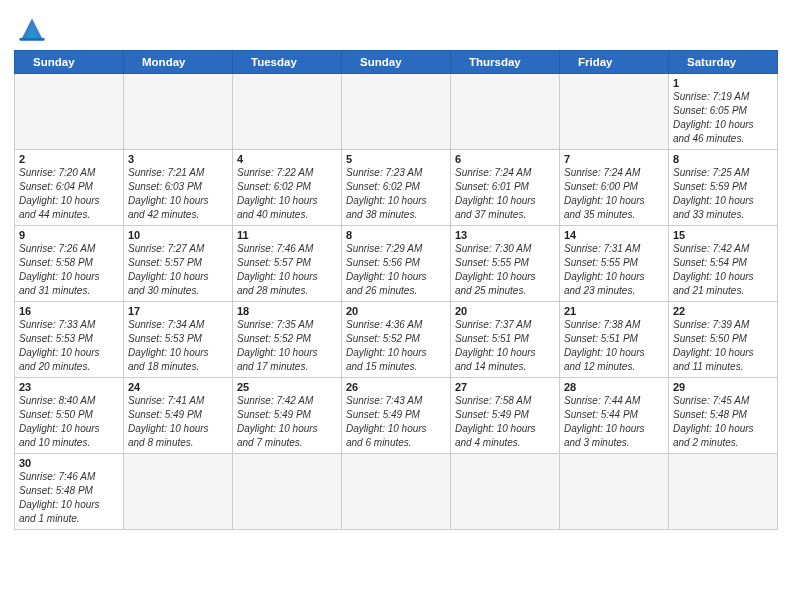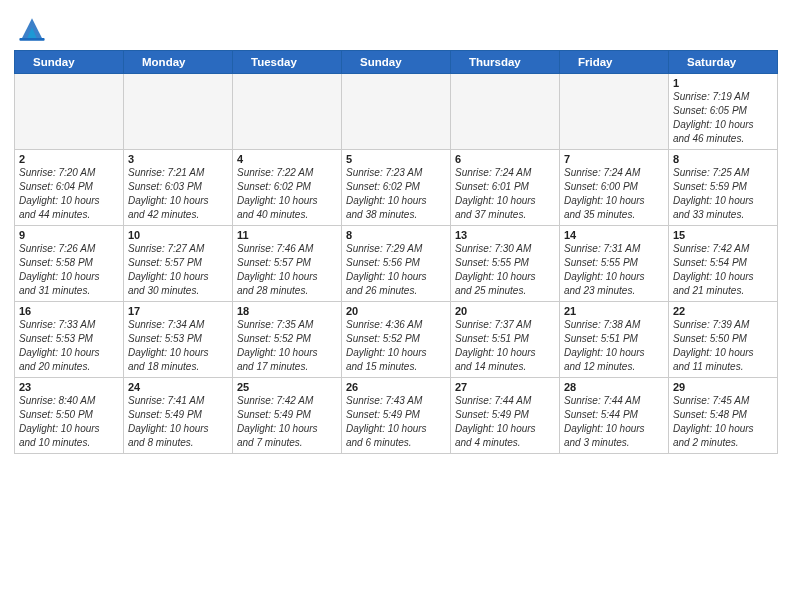--- a/index.html
+++ b/index.html
@@ -325,35 +325,50 @@
           </td>
           <td>
             <span class="day-num">26</span>
             <div class="day-info">Sunrise: 7:43 AM
 Sunset: 5:49 PM
 Daylight: 10 hours
 and 6 minutes.</div>
           </td>
           <td>
             <span class="day-num">27</span>
-            <div class="day-info">Sunrise: 7:44 AM
+            <div class="day-info">Sunrise: 7:58 AM
 Sunset: 5:49 PM
 Daylight: 10 hours
 and 4 minutes.</div>
           </td>
           <td>
             <span class="day-num">28</span>
             <div class="day-info">Sunrise: 7:44 AM
 Sunset: 5:44 PM
 Daylight: 10 hours
 and 3 minutes.</div>
           </td>
           <td>
             <span class="day-num">29</span>
             <div class="day-info">Sunrise: 7:45 AM
 Sunset: 5:48 PM
 Daylight: 10 hours
 and 2 minutes.</div>
           </td>
+        </tr>
+        <tr class="last-row">
+          <td>
+            <span class="day-num">30</span>
+            <div class="day-info">Sunrise: 7:46 AM
+Sunset: 5:48 PM
+Daylight: 10 hours
+and 1 minute.</div>
+          </td>
+          <td class="empty"></td>
+          <td class="empty"></td>
+          <td class="empty"></td>
+          <td class="empty"></td>
+          <td class="empty"></td>
+          <td class="empty"></td>
         </tr>
       </tbody>
   </table>
 </div>
 
 </body></html>

